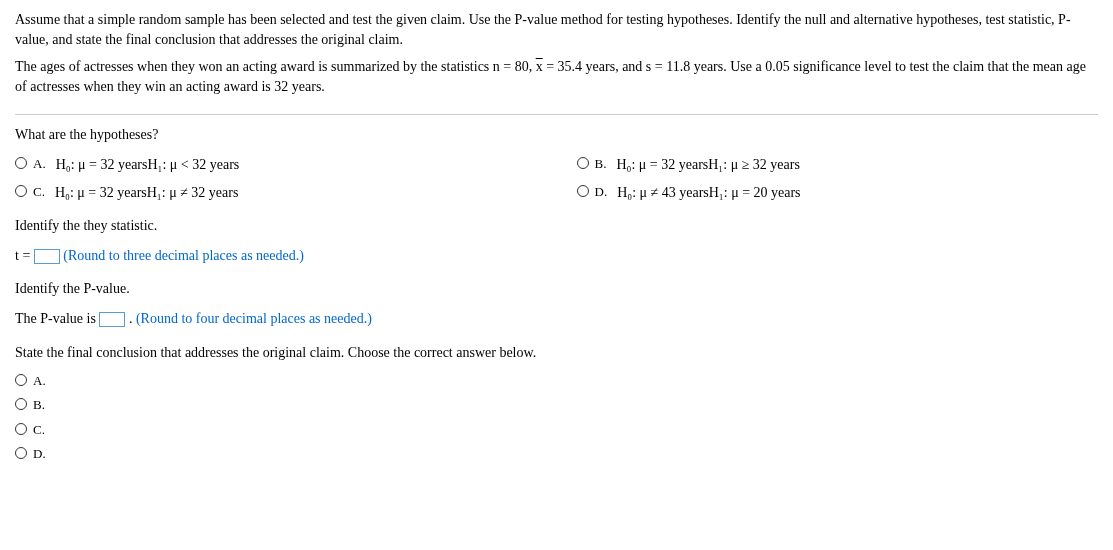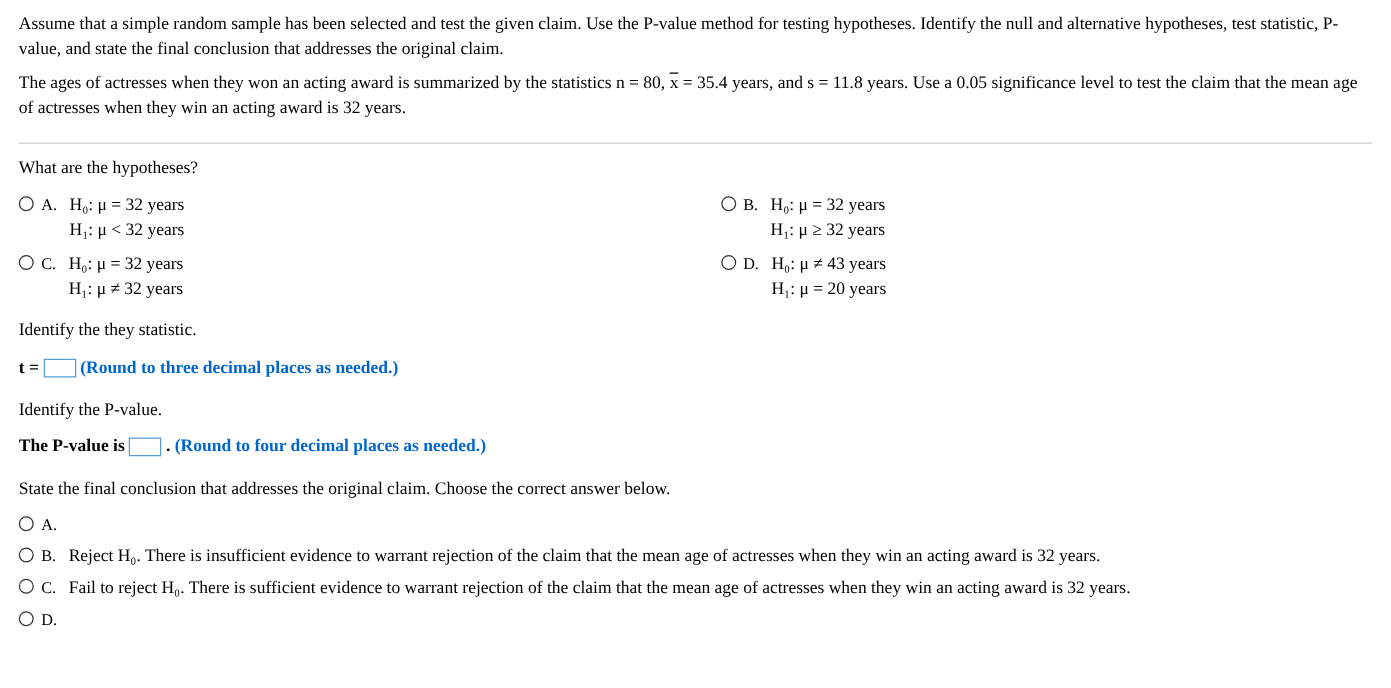--- a/index.html
+++ b/index.html
@@ -5,25 +5,25 @@
     * { box-sizing: border-box; margin: 0; padding: 0; }
     body { font-family: "Times New Roman", Times, serif; font-size: 14px; color: #000; background: #fff; padding: 10px 15px; line-height: 1.4; }
     .problem-intro { margin-bottom: 8px; }
     .problem-details { margin-bottom: 10px; padding-bottom: 8px; }
     hr { border: none; border-top: 1px solid #ccc; margin: 5px 0 10px 0; }
     .question { margin: 10px 0; }
     .options-grid { display: grid; grid-template-columns: 1fr 1fr; column-gap: 40px; row-gap: 8px; margin: 8px 0 12px 0; }
     .option-row { display: flex; align-items: flex-start; gap: 6px; }
     .radio-circle { display: inline-block; width: 12px; height: 12px; border: 1px solid #333; border-radius: 50%; flex-shrink: 0; margin-top: 2px; }
     .option-label { font-size: 13px; margin-right: 4px; white-space: nowrap; }
-    .option-content { display: flex; flex-direction: column; }
+    .option-content { display: flex; flex-direction: row; }
     .single-options { display: flex; flex-direction: column; gap: 6px; margin-top: 8px; }
     .single-option { display: flex; align-items: flex-start; gap: 6px; }
     .section-label { margin: 14px 0 10px 0; }
-    .inline-row { margin: 10px 0; font-weight: bold; }
+    .inline-row { margin: 10px 0; }
     .input-box { display: inline-block; width: 26px; height: 15px; border: 1px solid #5a9bd5; background: #fff; vertical-align: middle; }
     .instruction { color: #0066cc; }
     .overline { text-decoration: overline; }
   </style>
 </head>
 <body>
 
 <div class="problem-intro">Assume that a simple random sample has been selected and test the given claim. Use the P-value method for testing hypotheses. Identify the null and alternative hypotheses, test statistic, P-value, and state the final conclusion that addresses the original claim.</div>
 
 <div class="problem-details">
@@ -89,24 +89,22 @@
 <div class="section-label">State the final conclusion that addresses the original claim. Choose the correct answer below.</div>
 
 <div class="single-options">
   <div class="single-option">
     <span class="radio-circle"></span>
     <span class="option-label">A.</span>
   </div>
   <div class="single-option">
     <span class="radio-circle"></span>
     <span class="option-label">B.</span>
-    <span>Reject H₀. There is insufficient evidence to warrant rejection of the claim that the mean age of actresses when they win an acting award is 32 years.</span>
   </div>
   <div class="single-option">
     <span class="radio-circle"></span>
     <span class="option-label">C.</span>
-    <span>Fail to reject H₀. There is sufficient evidence to warrant rejection of the claim that the mean age of actresses when they win an acting award is 32 years.</span>
   </div>
   <div class="single-option">
     <span class="radio-circle"></span>
     <span class="option-label">D.</span>
   </div>
 </div>
 
 </body></html>

